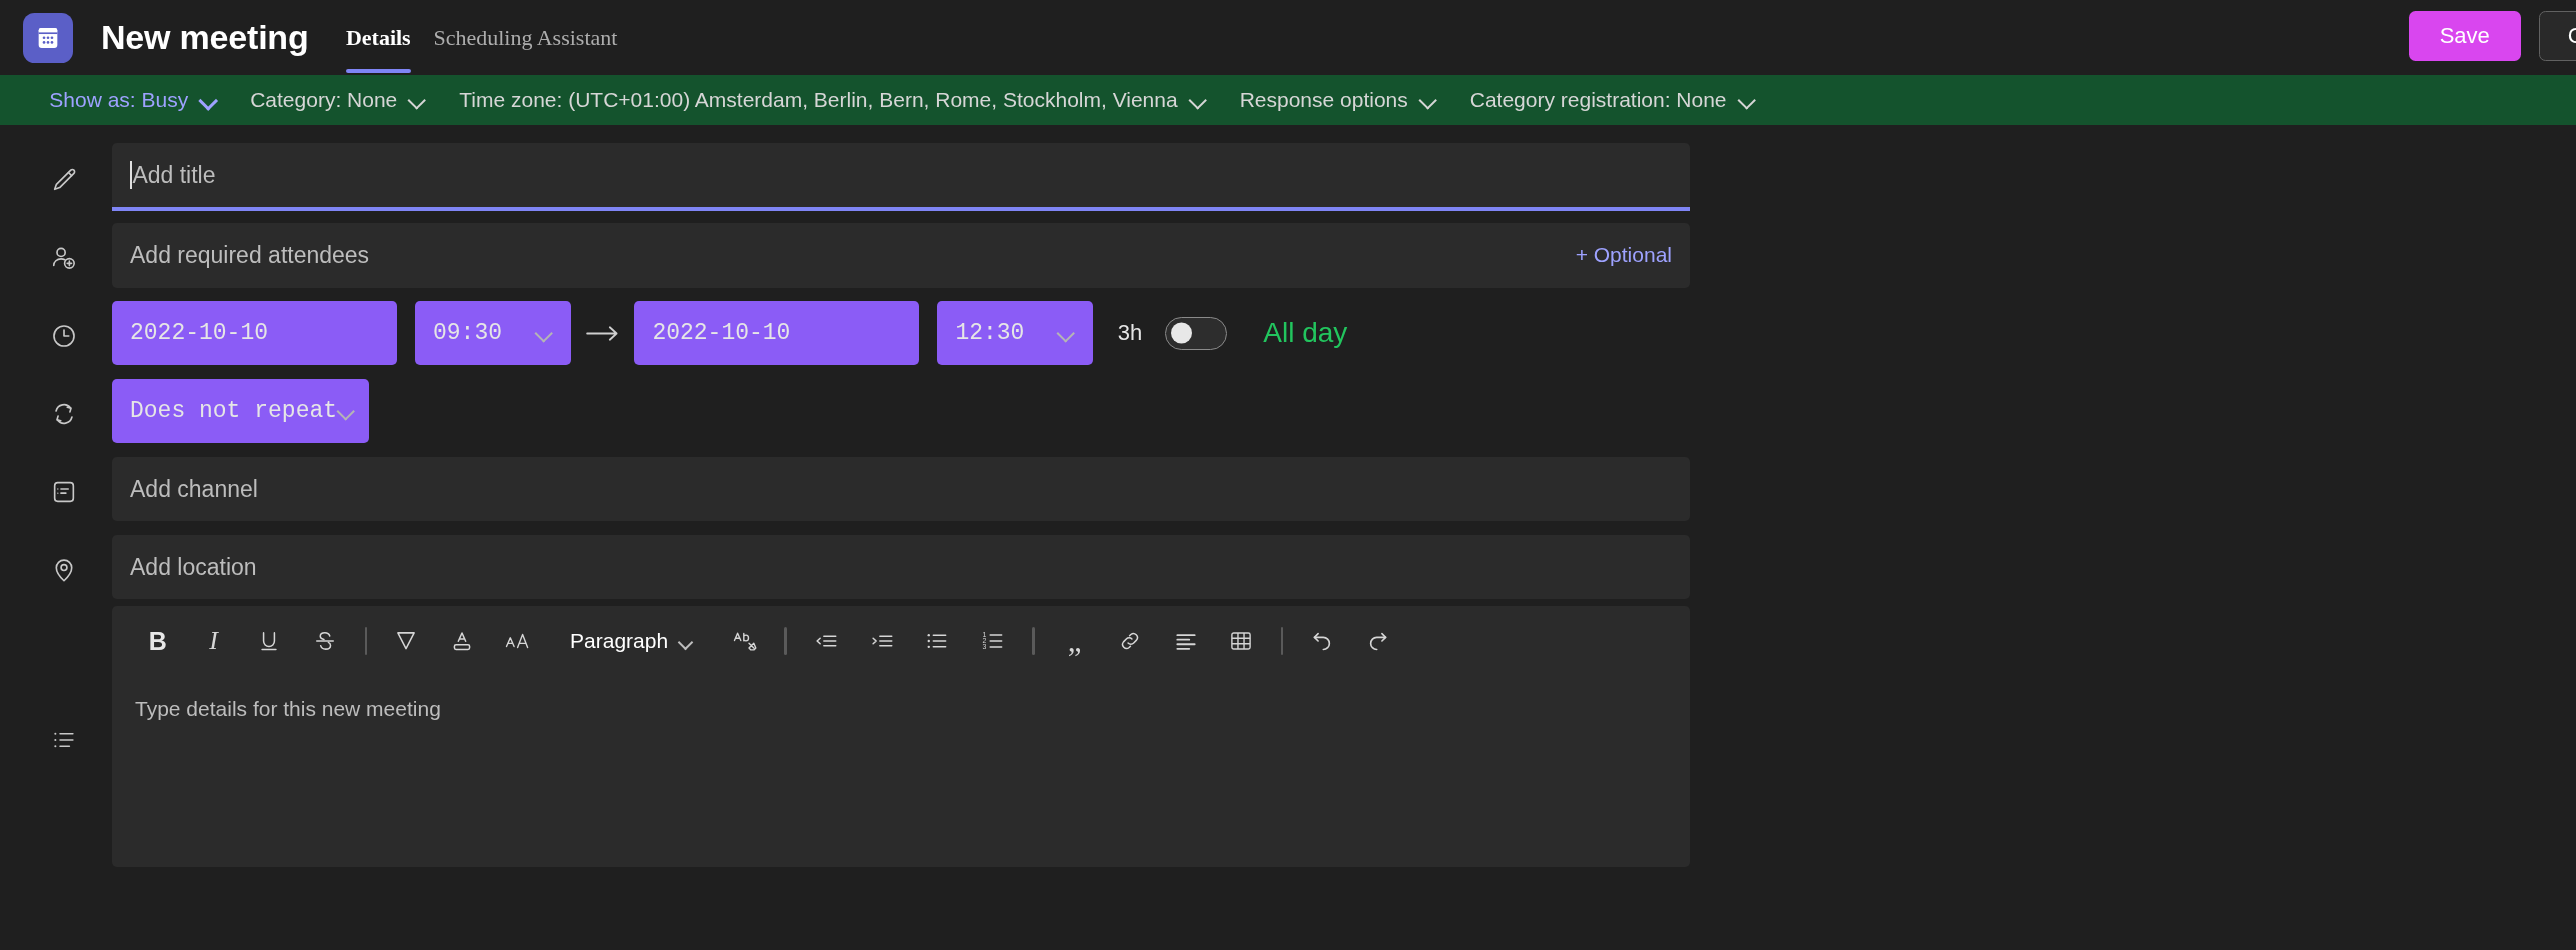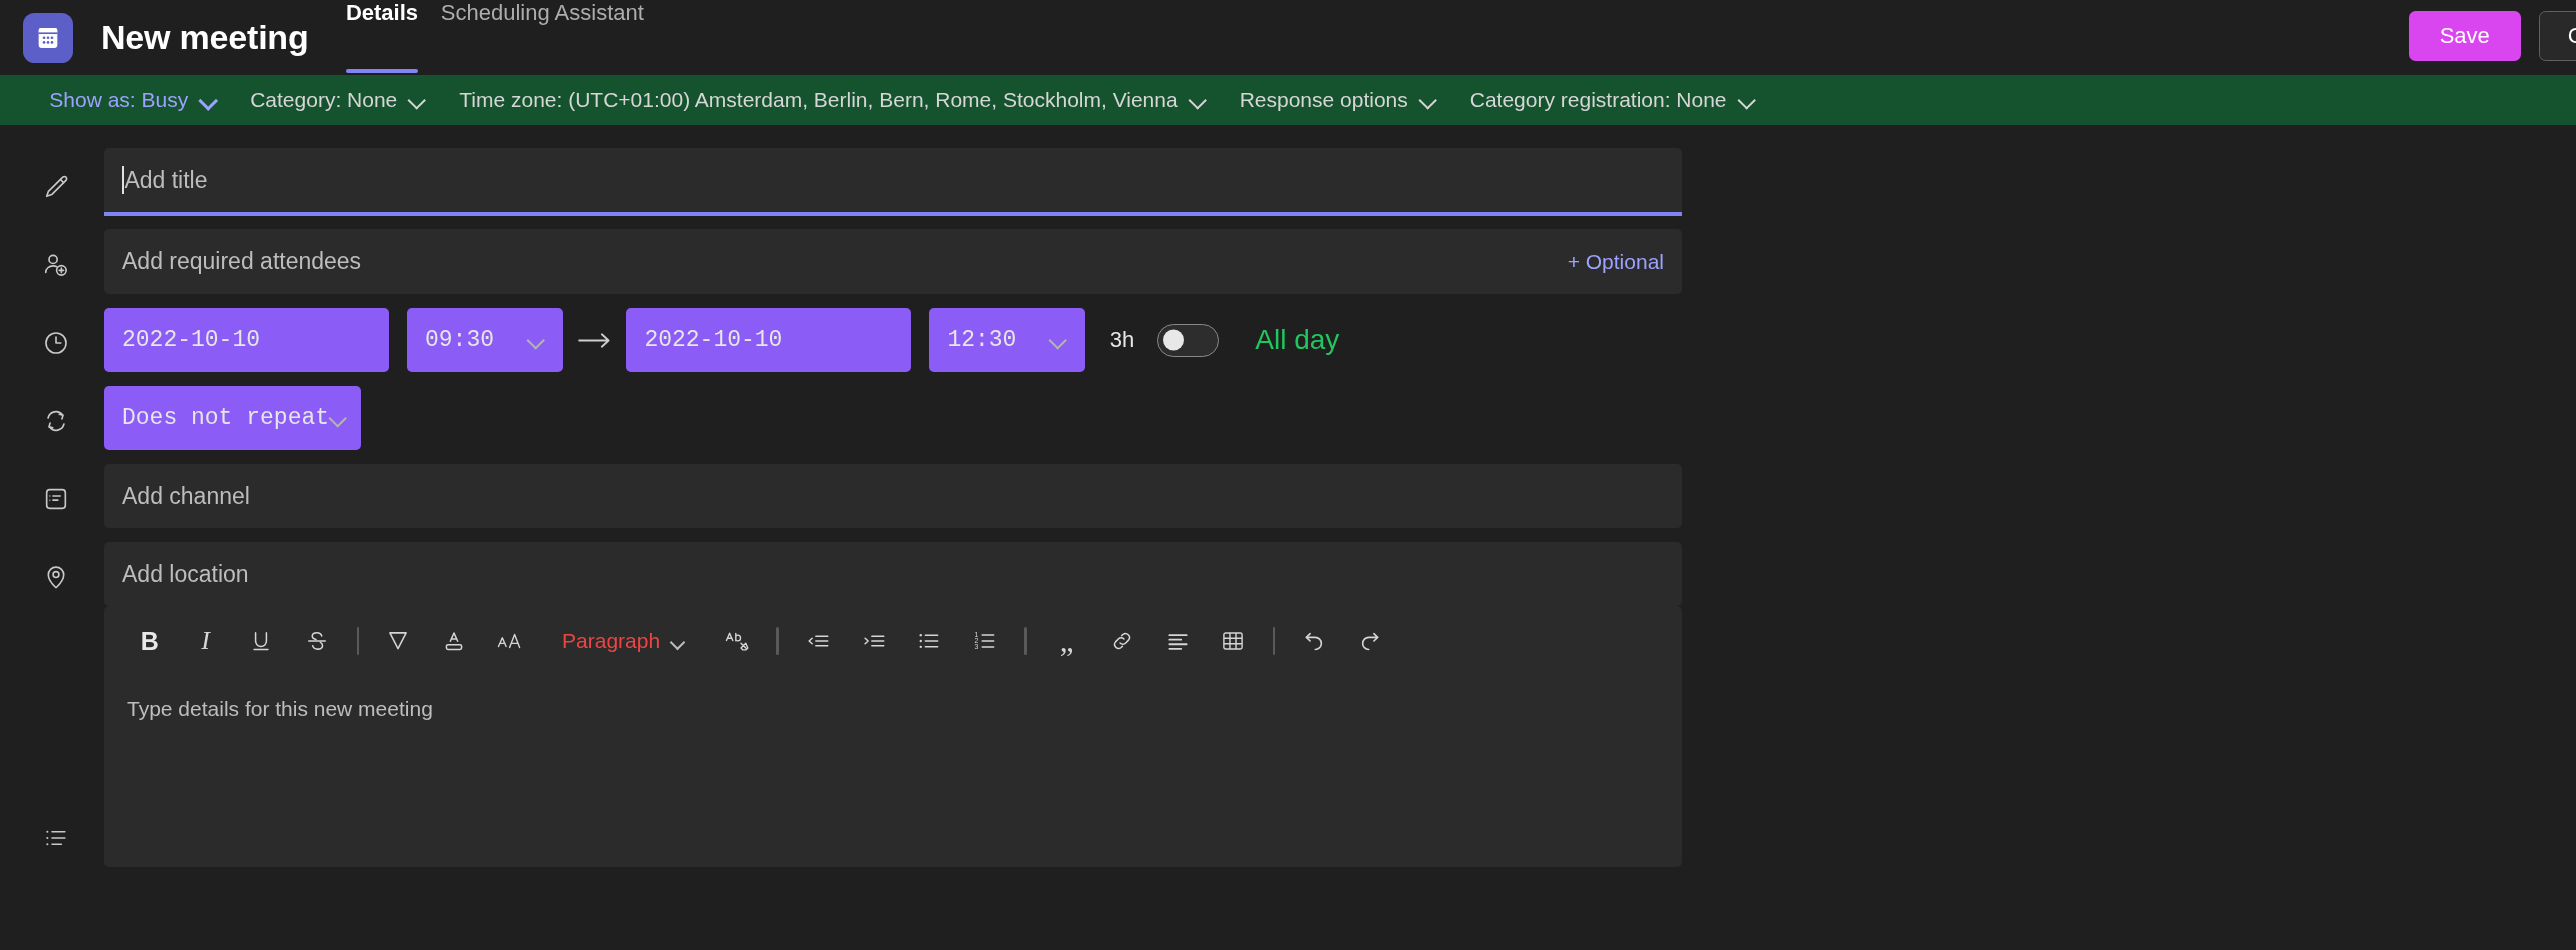--- a/index.html
+++ b/index.html
@@ -40,26 +40,27 @@
   .tabs {
     display: flex;
     align-items: center;
     margin-left: 26px;
     height: 75px;
   }
   .tab {
     position: relative;
     height: 75px;
     display: flex;
-    align-items: flex-start;
+    align-items: center;
     padding: 0 11.4px;
     font-size: 22px;
     color: #adadad;
     white-space: nowrap;
     cursor: pointer;
+    font-family: Liberation Serif, serif;
   }
   .tab.active { color: #ffffff; font-weight: bold; }
   .tab.active::after {
     content: "";
     position: absolute;
     left: 11.4px; right: 11.4px;
     bottom: 1.6px;
     height: 4.9px;
     border-radius: 2.4px;
     background: #7f85f5;
@@ -136,23 +137,23 @@
     transform: rotate(45deg);
   }
   .chev.bold::before { border-width: 3.3px; }
 
   
   .form {
     padding-top: 13px;
   }
   .row {
     display: flex;
-    align-items: flex-end;
+    align-items: center;
     min-height: 78px;
-    padding-left: 8px;
+    padding-left: 16px;
   }
   .row-icon {
     width: 96px;
     flex: 0 0 96px;
     display: flex;
     align-items: center;
     justify-content: center;
     padding-top: 6.5px;
     height: 64px;
     color: #c8c8c8;
@@ -302,21 +303,21 @@
     background: #5a5a5a;
     margin: 0 11.4px;
     flex: 0 0 auto;
     border-radius: 1.6px;
   }
   .tb-dropdown {
     display: flex;
     align-items: center;
     gap: 9.8px;
     font-size: 21px;
-    color: #ef4444;
+    color: #ffffff;
     padding: 6.5px 13px;
     border-radius: 4.1px;
     margin: 0 11.4px;
     cursor: pointer;
     white-space: nowrap;
     font-family: "Liberation Sans", sans-serif;
   }
   .tb-dropdown .chev { width: 14.7px; height: 14.7px; color: #bdbdbd; }
   .tb-dropdown .chev::before { width: 9px; height: 9px; border-width: 2px; }
   .editor-body {

